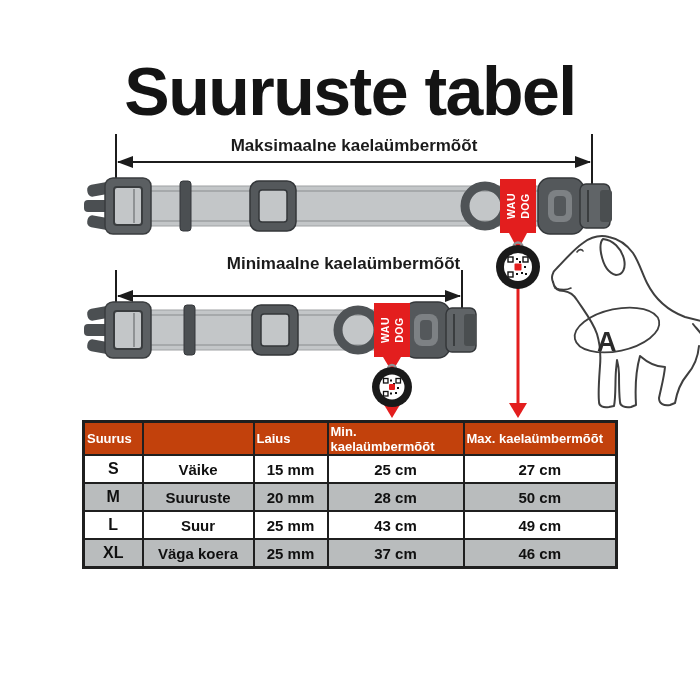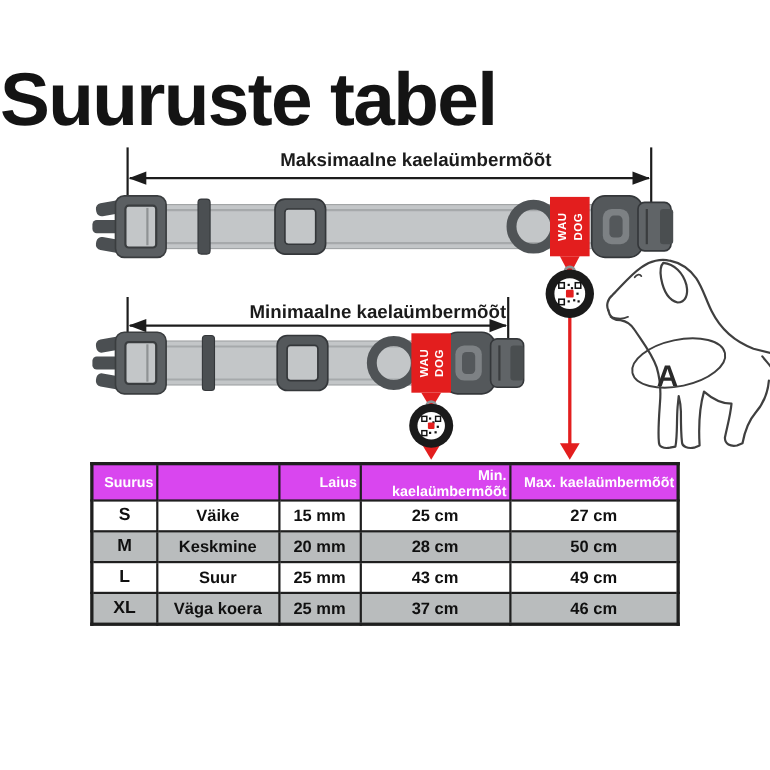--- a/index.html
+++ b/index.html
@@ -1,28 +1,28 @@
 <!DOCTYPE html>
 <html><head>
 <meta charset="utf-8">
 <style>
   html,body{margin:0;padding:0;background:#ffffff;}
   .canvas{position:relative;width:700px;height:700px;background:#ffffff;overflow:hidden;
           font-family:"Liberation Sans",sans-serif;color:#1a1a1a;}
-  .title{position:absolute;top:52px;left:0;width:700px;
+  .title{position:absolute;top:52px;left:0;width:700px;text-align:center;
          font-size:68px;font-weight:800;letter-spacing:-1.5px;color:#141414;}
   svg.layer{position:absolute;left:0;top:0;}
   .dim-label{position:absolute;font-size:17px;font-weight:700;color:#1b1b1b;text-align:center;white-space:nowrap;}
-  .dim-label.max{left:116px;width:476px;top:136px;padding-left:24px;}
-  .dim-label.min{left:116px;width:399px;top:274px;padding-left:28px;}
+  .dim-label.max{left:116px;width:476px;top:136px;}
+  .dim-label.min{left:116px;width:399px;top:254px;padding-left:28px;}
   .marker-a{position:absolute;left:597px;top:327px;font-size:27px;font-weight:600;color:#2a2a2a;}
   .size-table{position:absolute;left:82px;top:420px;}
   .size-table table{border-collapse:collapse;table-layout:fixed;width:533px;border:3px solid #1f1f1f;}
-  .size-table th{background:#d946ef;color:#ffffff;font-size:13px;font-weight:700;height:31px;
-                 border:2px solid #1f1f1f;padding:0 2px;text-align:right;margin-top:47px;}
+  .size-table th{background:#c2410c;color:#ffffff;font-size:13px;font-weight:700;height:31px;
+                 border:2px solid #1f1f1f;padding:0 2px;text-align:left;margin-top:47px;}
   .size-table td{font-size:15px;font-weight:700;height:26px;border:2px solid #1f1f1f;
                  text-align:center;color:#101010;padding:0 2px;background:#ffffff;}
   .size-table tr.alt td{background:#b9bcbd;}
   .size-table td.size{font-weight:700;font-size:16px;}
   .footnotes{position:absolute;left:84px;top:592px;font-size:15.5px;font-weight:500;
              color:#1a1a1a;line-height:26px;}
 </style>
 </head>
 <body>
 
@@ -201,21 +201,21 @@
       <tbody>
         <tr>
           <td class="size">S</td>
           <td>Väike</td>
           <td>15 mm</td>
           <td>25 cm</td>
           <td>27 cm</td>
         </tr>
         <tr class="alt">
           <td class="size">M</td>
-          <td>Keskmine</td>
+          <td>Suuruste</td>
           <td>20 mm</td>
           <td>28 cm</td>
           <td>50 cm</td>
         </tr>
         <tr>
           <td class="size">L</td>
           <td>Suur</td>
           <td>25 mm</td>
           <td>43 cm</td>
           <td>49 cm</td>

